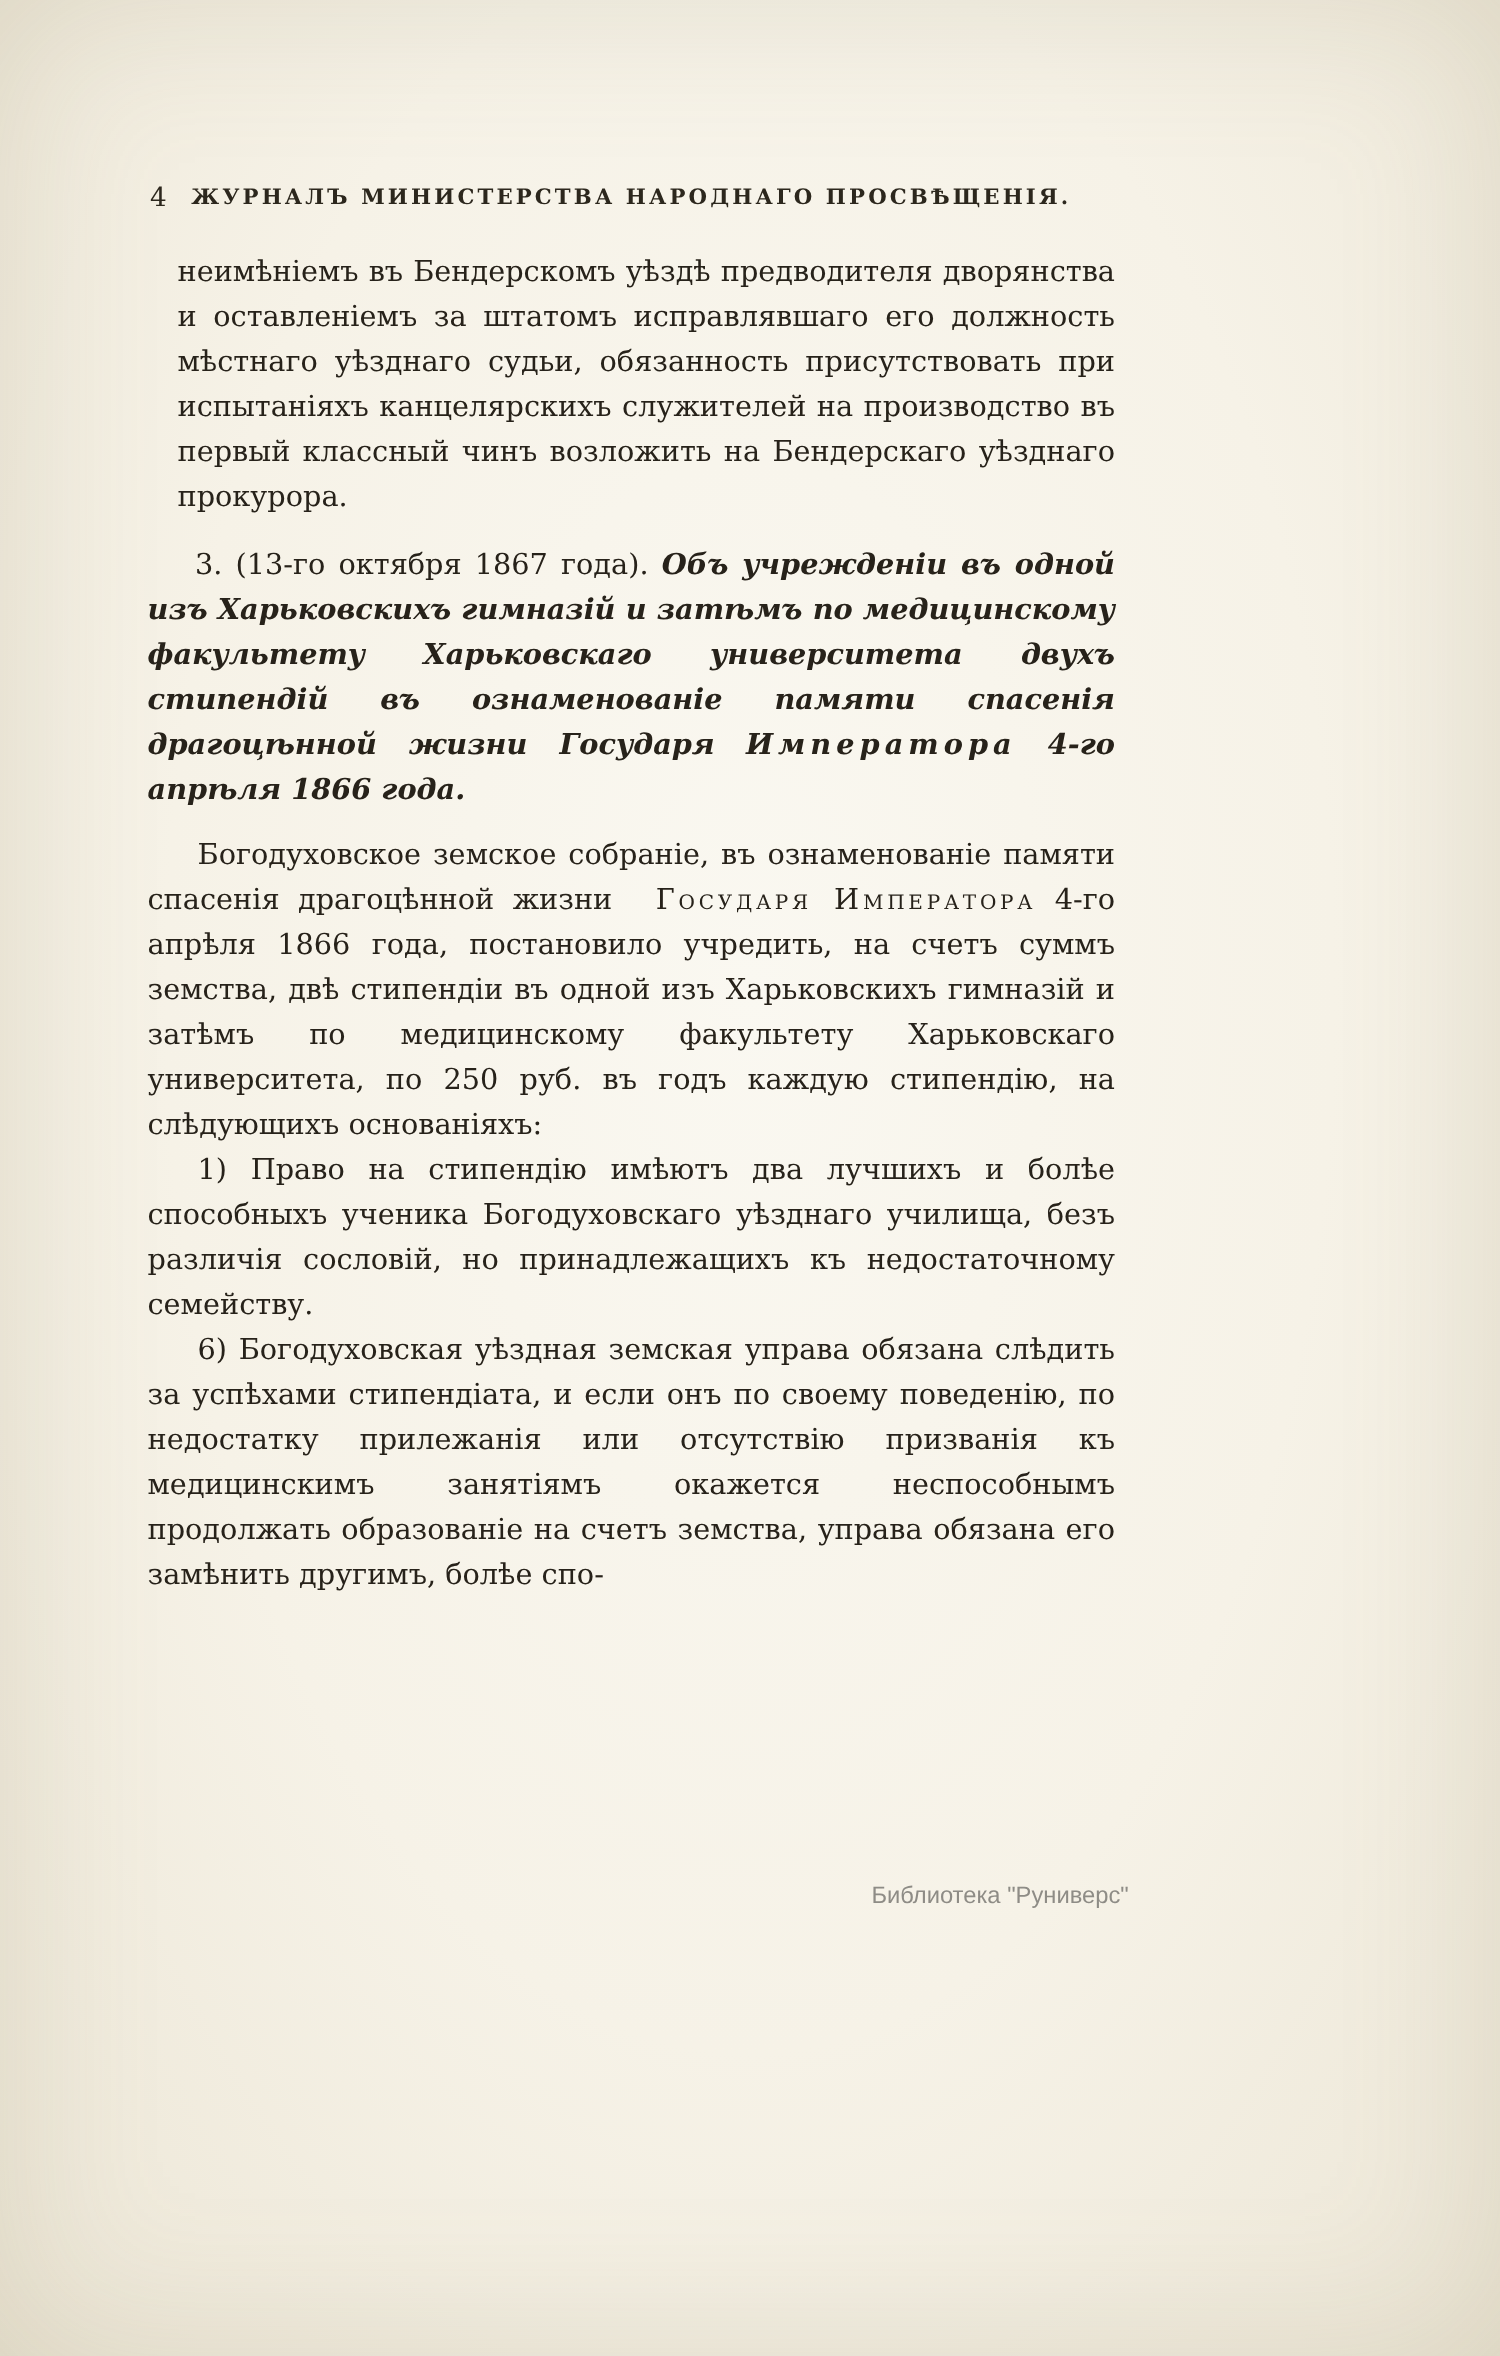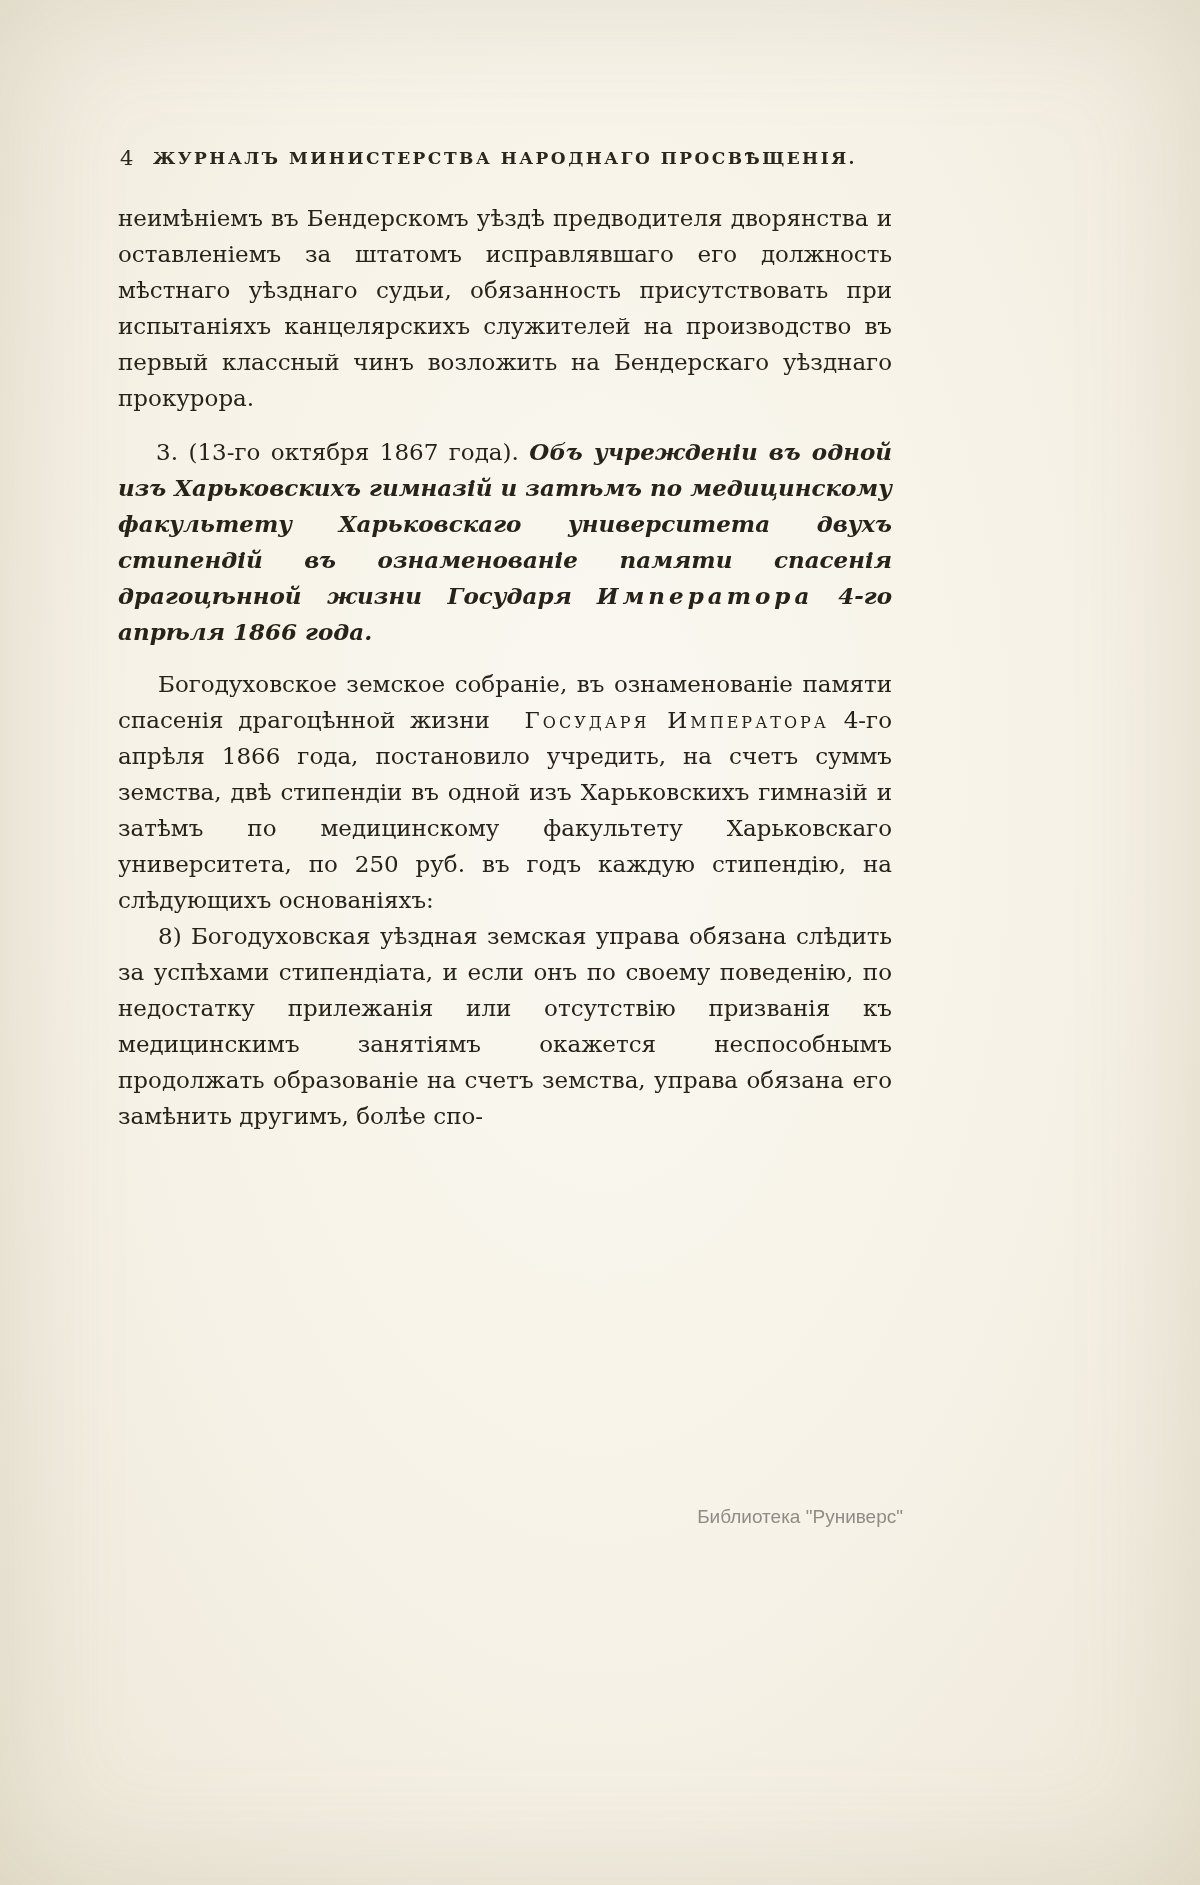--- a/index.html
+++ b/index.html
@@ -42,21 +42,21 @@
     letter-spacing: 0;
   }
   .para {
     margin: 0;
     font-size: 23px;
     line-height: 36px;
     text-align: justify;
     text-indent: 40px;
     color: #27221a;
   }
-  .no-indent { text-indent: 0; }
+  .no-indent { text-indent: 0; margin-left: 24px; }
   .decree-heading {
     margin: 18px 0 16px 0;
     text-indent: 38px;
   }
   .decree-heading .lead {
     font-style: normal;
     font-weight: normal;
   }
   .decree-heading .ital {
     font-style: italic;
@@ -96,21 +96,22 @@
       <span class="ital spaced-ital">Императора</span>
       <span class="ital">4-го апрѣля 1866 года.</span>
     </p>
 
     <p class="para">
       <span>Богодуховское земское собраніе, въ ознаменованіе памяти спасенія драгоцѣнной жизни</span>
       <span class="smallcaps">Государя Императора</span>
       <span>4-го апрѣля 1866 года, постановило учредить, на счетъ суммъ земства, двѣ стипендіи въ одной изъ Харьковскихъ гимназій и затѣмъ по медицинскому факультету Харьковскаго университета, по 250 руб. въ годъ каждую стипендію, на слѣдующихъ основаніяхъ:</span>
     </p>
 
+    <p class="para">1) Право на стипендію имѣютъ два лучшихъ и болѣе способныхъ ученика Богодуховскаго уѣзднаго училища, безъ различія сословій, но принадлежащихъ къ недостаточному семейству.</p>
 
 
 
-    <p class="para">8) Богодуховская уѣздная земская управа обязана слѣдить за успѣхами стипендіата, и если онъ по своему поведенію, по недостатку прилежанія или отсутствію призванія къ медицинскимъ занятіямъ окажется неспособнымъ продолжать образованіе на счетъ земства, управа обязана его замѣнить другимъ, болѣе спо-</p>
+    <p class="para">6) Богодуховская уѣздная земская управа обязана слѣдить за успѣхами стипендіата, и если онъ по своему поведенію, по недостатку прилежанія или отсутствію призванія къ медицинскимъ занятіямъ окажется неспособнымъ продолжать образованіе на счетъ земства, управа обязана его замѣнить другимъ, болѣе спо-</p>
 
   </div>
 
   <div class="watermark">Библиотека "Руниверс"</div>
 </div>
 
 </body></html>

